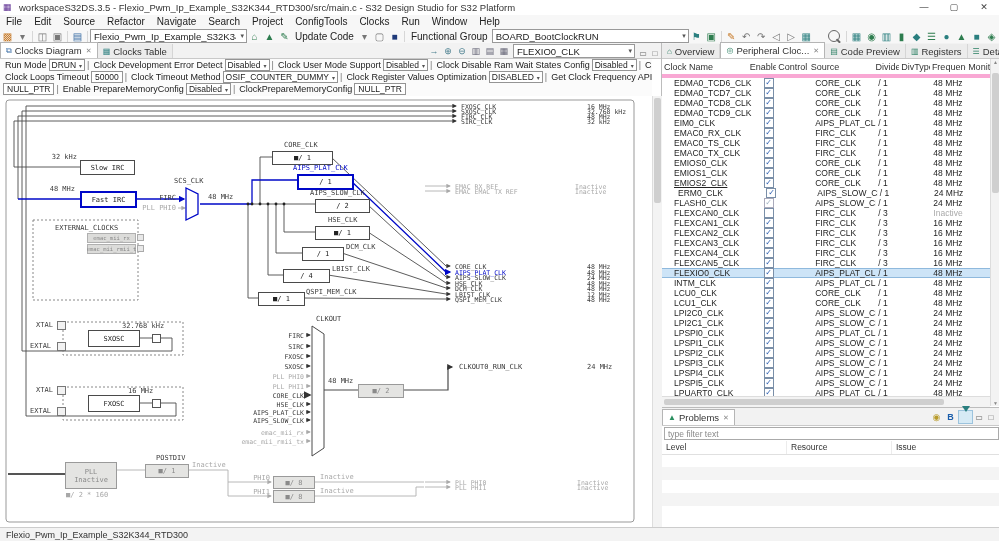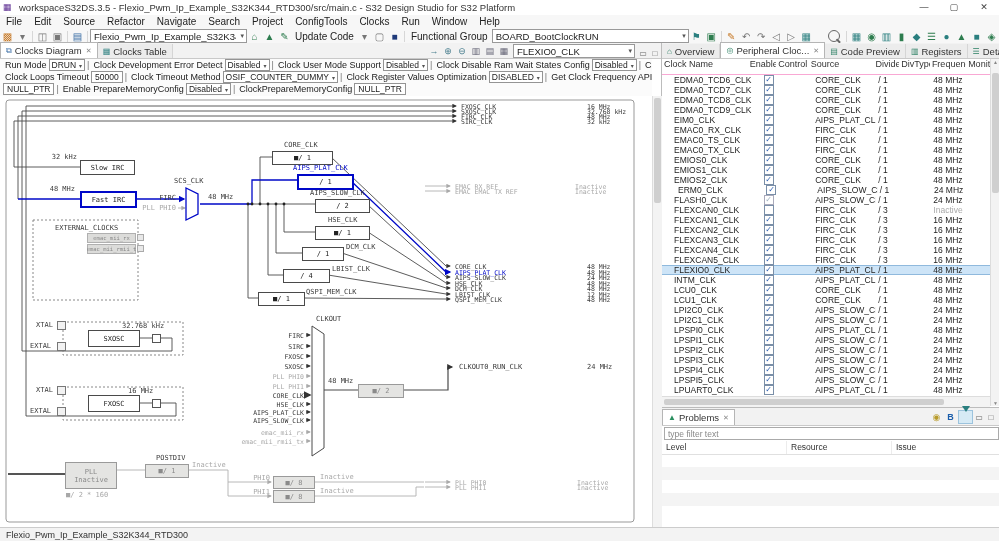--- a/index.html
+++ b/index.html
@@ -55,21 +55,21 @@
   .dbox.gray{background:#e4e4e2;border-color:#9a9a9a;color:#8a8a8a}
   .dbox.blueb{border:2px solid #0008c8}
   .cb{position:absolute;width:7px;height:7px;border:1px solid #777;background:#f2f2f2}
   .node{position:absolute;width:7px;height:7px;border:1px solid #555;background:#fff}
   .nodesm{position:absolute;width:5px;height:5px;border:1px solid #aaa;background:#e8e8e8}
   .efield{position:absolute;height:8px;background:#dcdcda;border:1px solid #b0b0b0;font:5.5px "DejaVu Sans Mono",monospace;color:#8a8a8a;display:flex;align-items:center;justify-content:center}
   .escroll{position:absolute;left:652px;top:53px;width:9px;height:431px;background:#f3f3f3;border-left:1px solid #ddd}
   .thumb{position:absolute;background:#cfcfcf;border-radius:2px}
   
   .clocktable{position:absolute;left:0;top:16px;width:328px;height:337px;overflow:hidden;font-size:9px}
-  .thead{display:flex;height:15px;border-bottom:1px solid #f9a8d4;color:#333}
+  .thead{display:flex;height:15px;align-items:center;border-bottom:4px solid #f9a8d4;color:#333}
   .th{padding-left:2px;white-space:nowrap;overflow:hidden}
   .trow{display:flex;height:10px;align-items:center;white-space:nowrap}
   .trow.sel{background:#cde4f7;box-shadow:0 -1px 0 #8fb9dd inset,0 1px 0 #8fb9dd inset}
   .td{padding-left:2px;overflow:hidden;font-size:8.5px;color:#222}
   .td.gray{color:#aaa}
   .ckb{width:8px;height:8px;border:1px solid #7a8fa8;background:#fff;font-size:8px;line-height:7px;text-align:center;color:#2a5db0;margin-left:8px}
   .ckb.dim{color:#9fb0c0;border-color:#aab}
   .hscroll{position:absolute;left:0;top:353px;width:328px;height:10px;background:#f3f3f3;border-top:1px solid #ddd}
   .vscroll{position:absolute;left:328px;top:16px;width:9px;height:347px;background:#f3f3f3;border-left:1px solid #ddd;font-size:5px;color:#888;text-align:center}
   
@@ -609,21 +609,21 @@
           <div class="ckb">✓</div>
         </div>
         <div class="td" style="width: 32px;"></div>
         <div class="td" style="width: 66px;">CORE_CLK</div>
         <div class="td" style="width: 25px;">/ 1</div>
         <div class="td" style="width: 30px;"></div>
         <div class="td" style="width: 36px;">48 MHz</div>
         <div class="td" style="width: 23px;"></div>
       </div>
       <div class="trow">
-        <div class="td" style="width: 88px; padding-left: 12px;">EMIOS2_CLK</div>
+        <div class="td" style="width: 88px; padding-left: 12px; text-decoration: underline;">EMIOS2_CLK</div>
         <div style="width: 28px;">
           <div class="ckb">✓</div>
         </div>
         <div class="td" style="width: 32px;"></div>
         <div class="td" style="width: 66px;">CORE_CLK</div>
         <div class="td" style="width: 25px;">/ 1</div>
         <div class="td" style="width: 30px;"></div>
         <div class="td" style="width: 36px;">48 MHz</div>
         <div class="td" style="width: 23px;"></div>
       </div>

